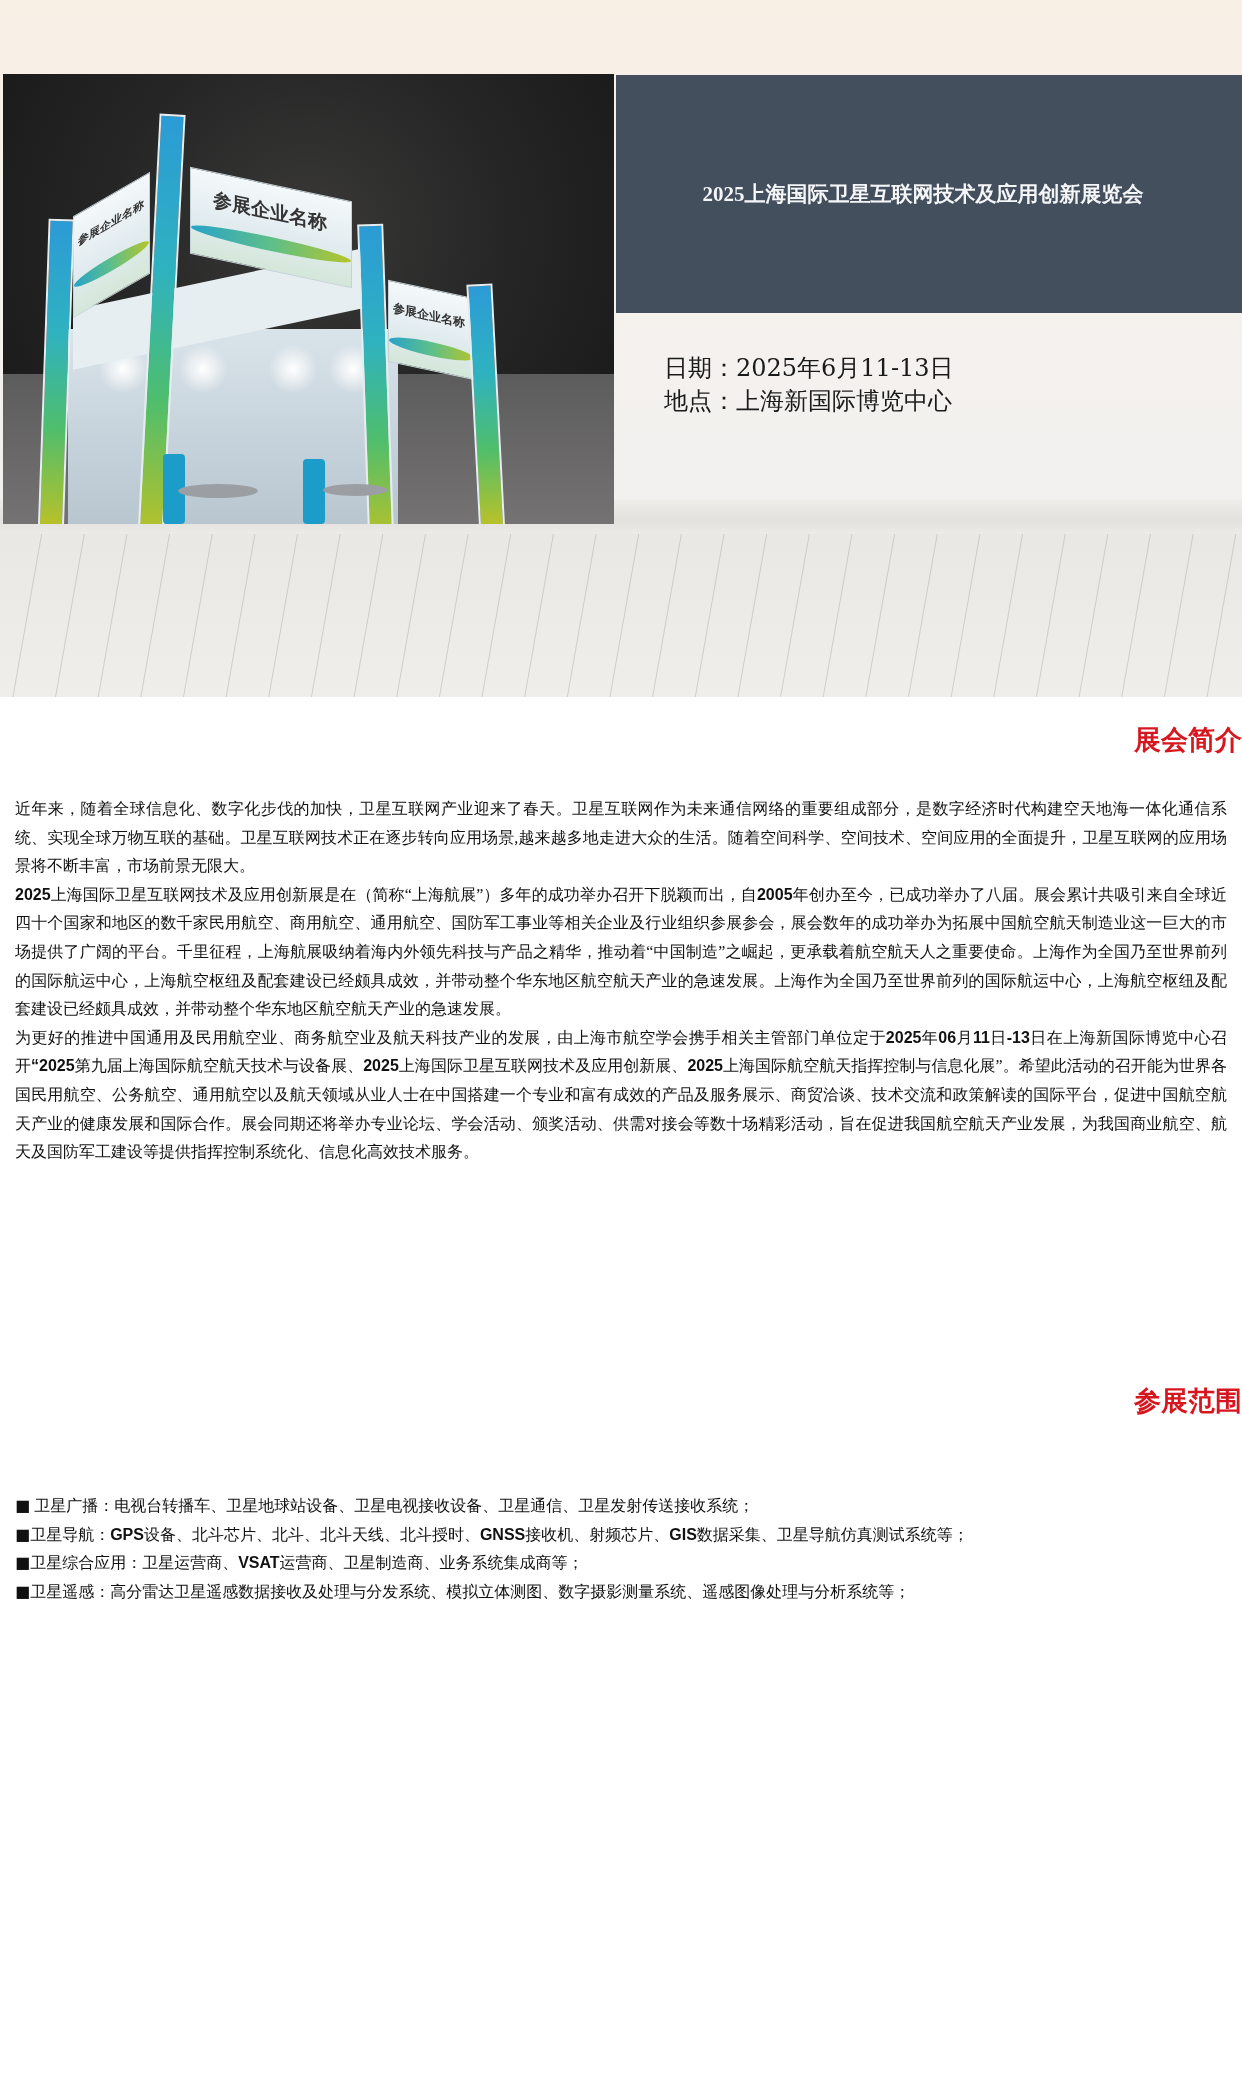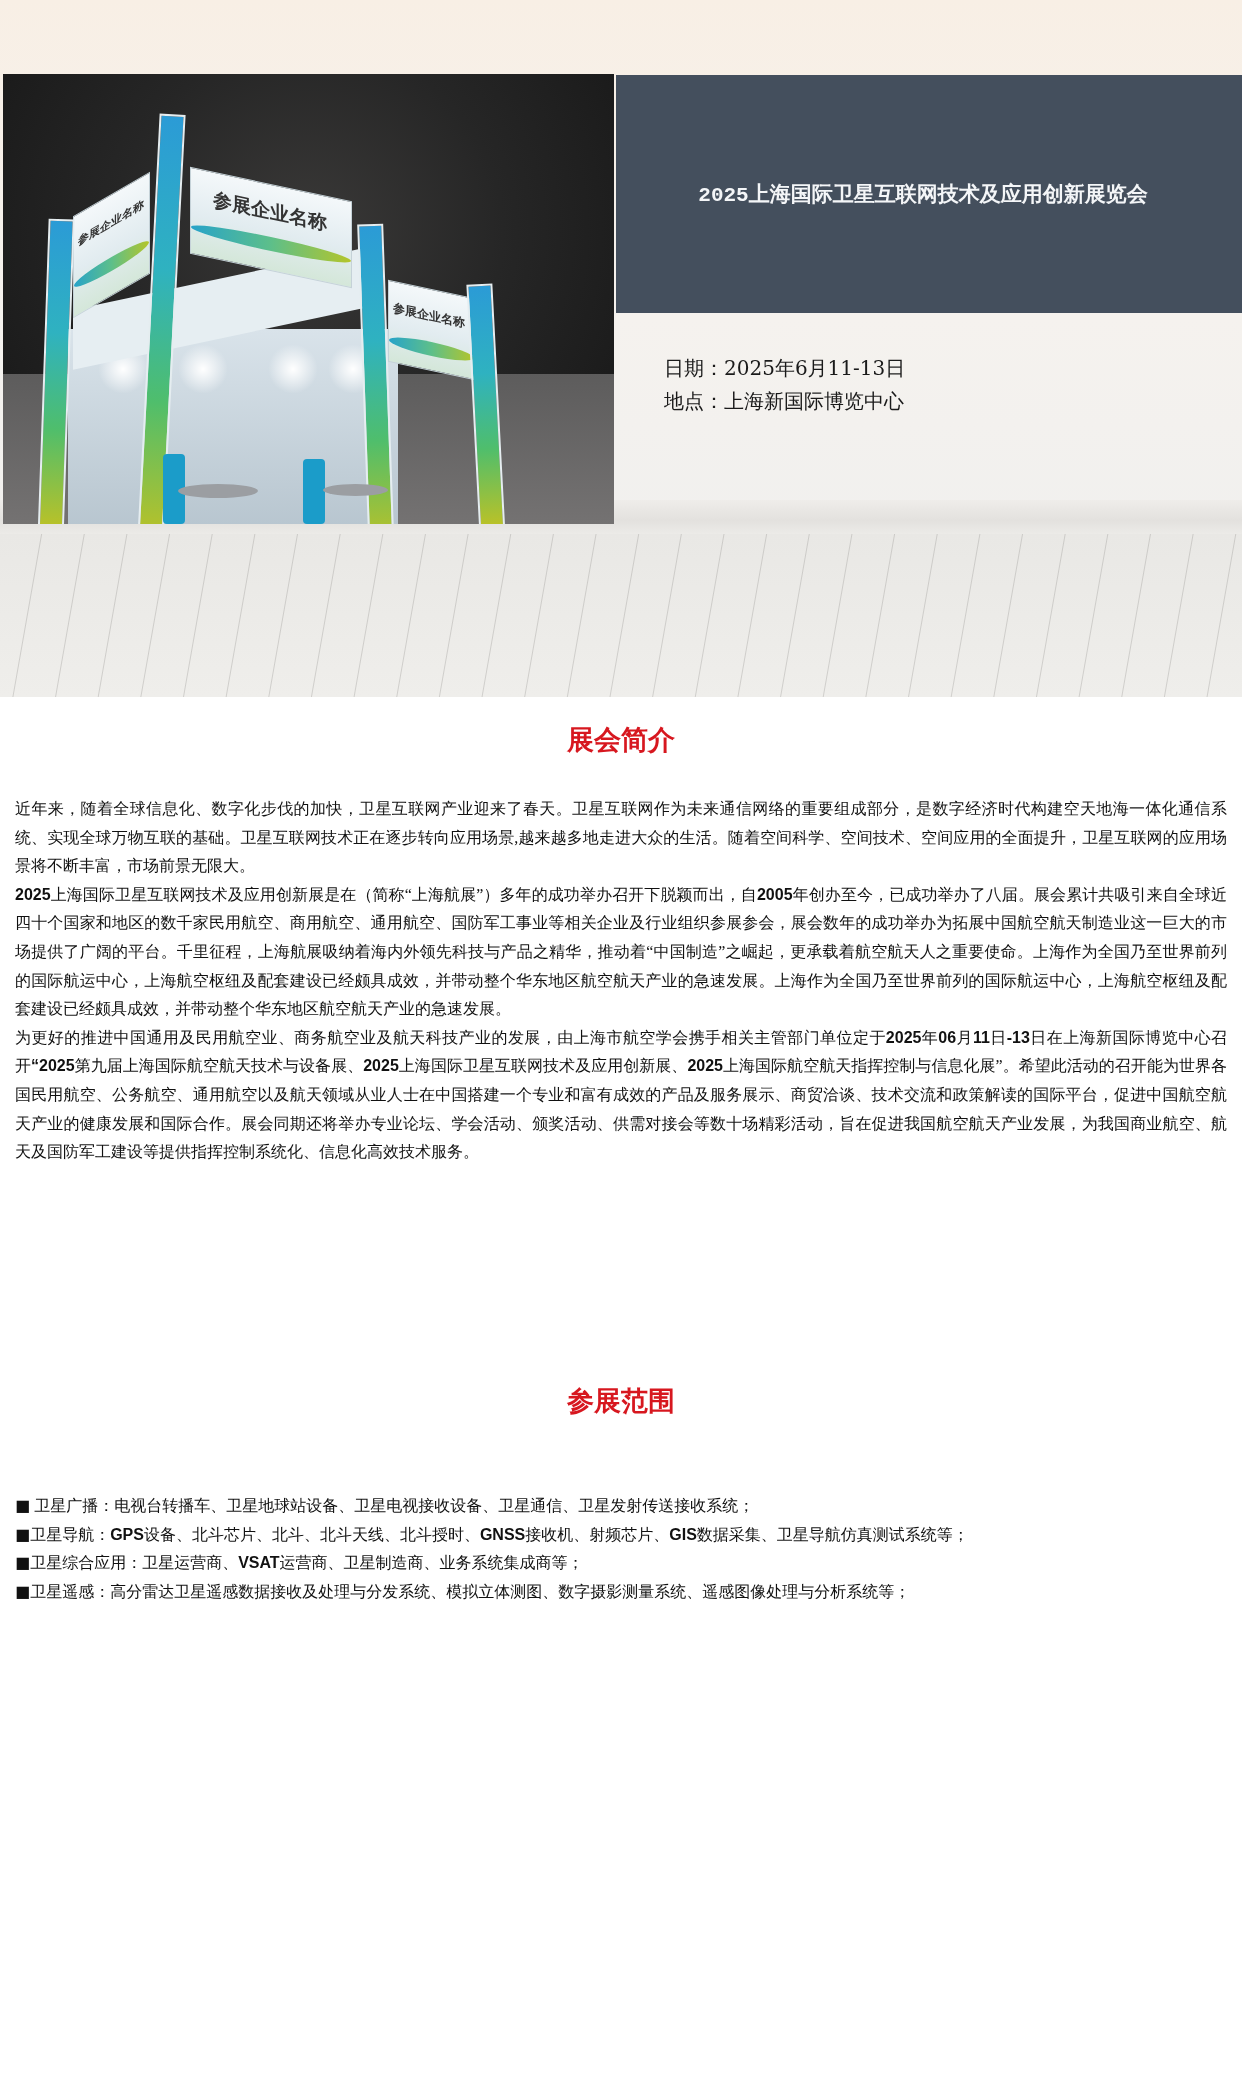--- a/index.html
+++ b/index.html
@@ -78,34 +78,34 @@
   }
   .table-top {
     position: absolute; background: #9b9ea2; border-radius: 50%;
   }
   .title-banner {
     position: absolute; left: 616px; top: 75px; width: 626px; height: 238px;
     background: #444f5d;
     display: flex; align-items: center; justify-content: center;
   }
   .title-banner .title {
-    color: #f4f6f8; font-family: Liberation Mono, monospace;
+    color: #f4f6f8; font-family: Liberation Serif, serif;
     font-weight: bold; font-size: 21px; letter-spacing: 0px;
     margin-left: -12px;
   }
   .info-block {
     position: absolute; left: 664px; top: 352px; width: 560px;
     font-family: "DejaVu Serif", "Liberation Serif", serif;
-    font-size: 20px; line-height: 33px; color: #1a1a1a;
+    font-size: 24px; line-height: 33px; color: #1a1a1a;
   }
   .info-block .row { white-space: normal; }
 
   
   .section-title {
-    position: absolute; left: 0; width: 1242px; text-align: center;
+    position: absolute; left: 0; width: 1242px; text-align: right;
     font-family: "Liberation Sans", "DejaVu Sans", sans-serif;
     font-weight: bold; font-size: 27px; color: #d7171f;
   }
   .body-text {
     position: absolute; left: 15px; width: 1212px;
     font-family: "Liberation Serif", "DejaVu Serif", serif;
     font-size: 16px; line-height: 28.6px; color: #111;
     text-align: justify;
   }
   .body-text p { margin: 0; }

